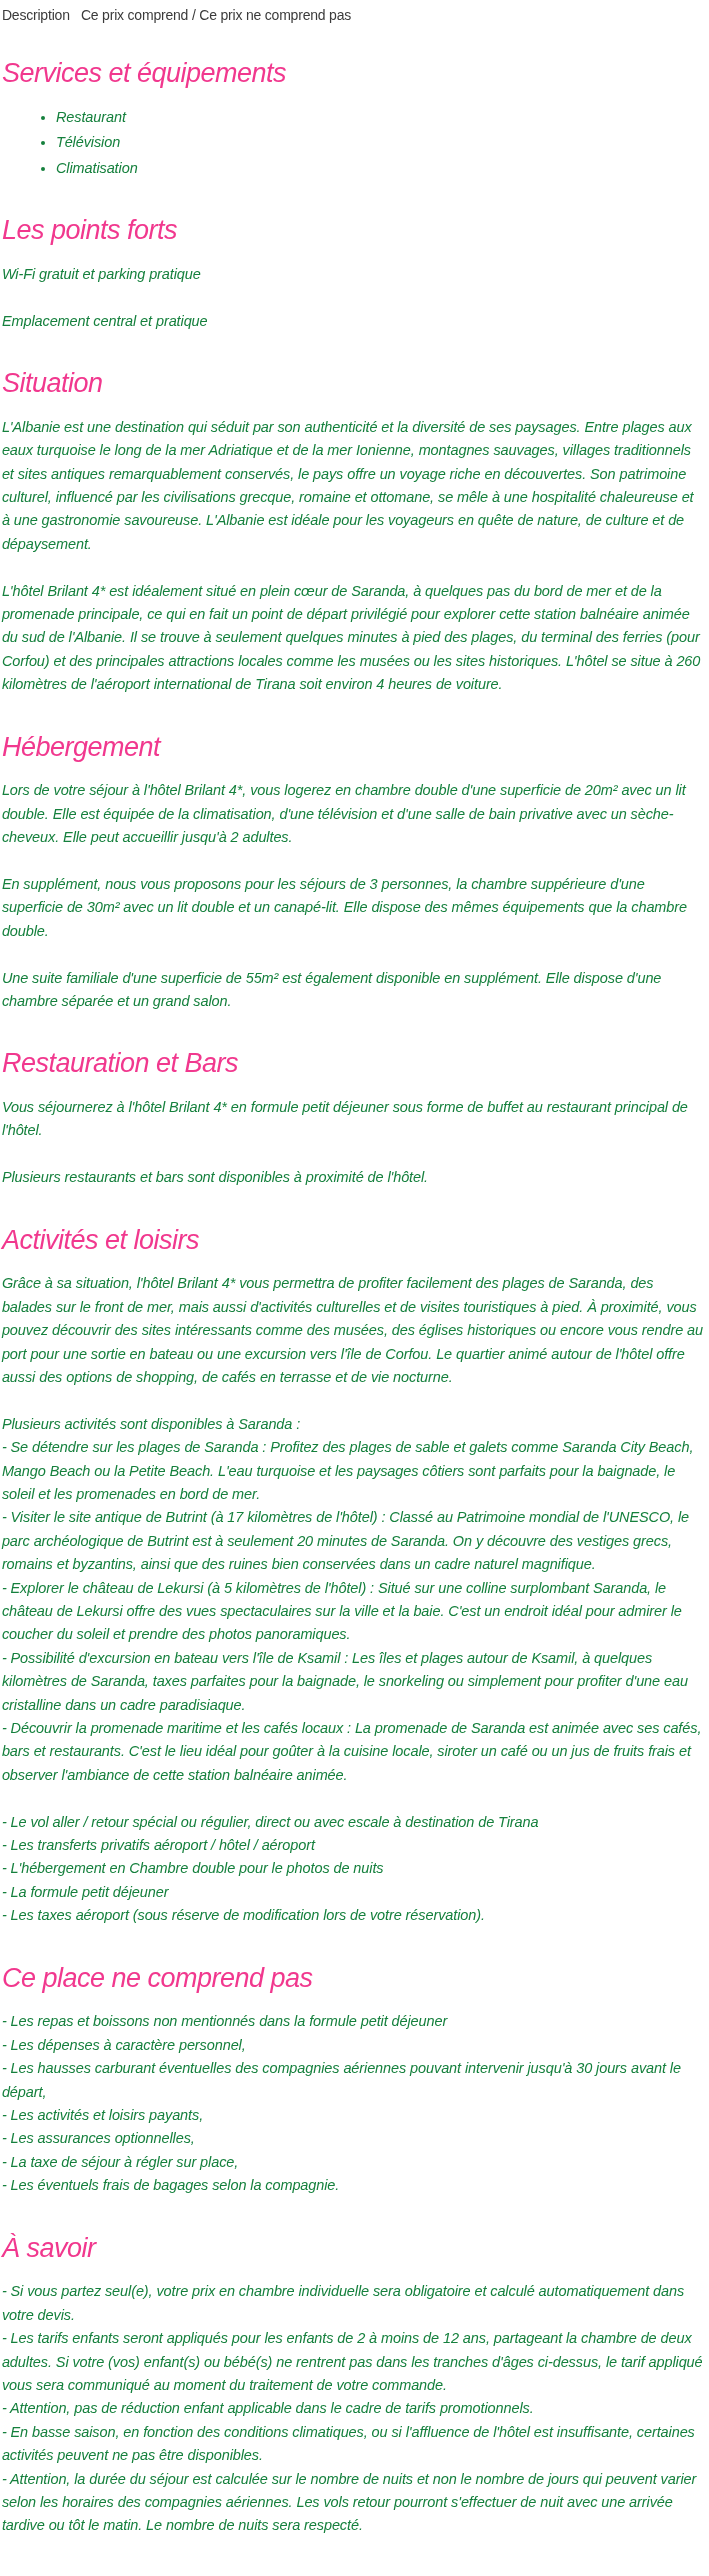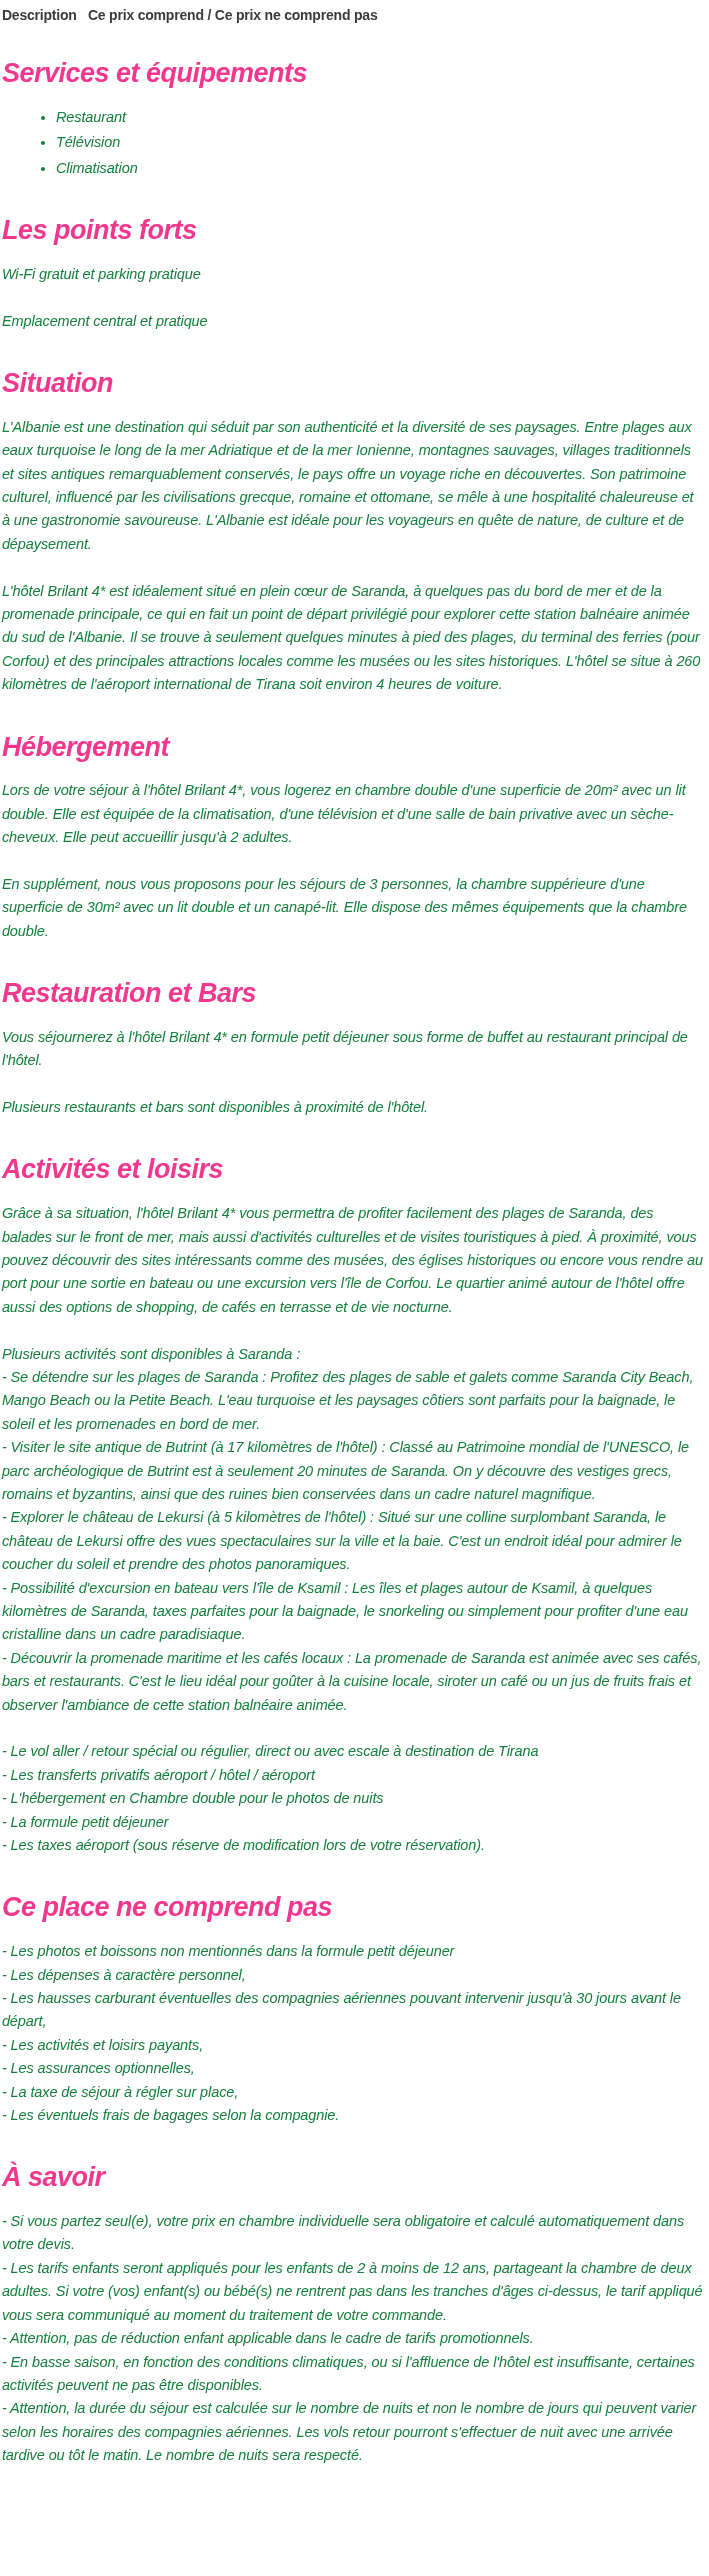--- a/index.html
+++ b/index.html
@@ -12,31 +12,31 @@
     font-family: "Liberation Sans", sans-serif;
   }
   .page {
     padding: 5.6px 3.7px 56px 1.9px;
   }
   
   .tabbar {
     display: flex;
     gap: 11.2px;
     font-size: 14px;
-    font-weight: 700;
+    font-weight: 400;
     color: #3b3b3b;
     letter-spacing: -0.2px;
     margin: 1.9px 0 0 0;
   }
   .tabbar .tab { cursor: pointer; }
   
   h2.sec-title {
     color: #f1388e;
     font-style: italic;
-    font-weight: 700;
+    font-weight: 400;
     font-size: 27px;
     letter-spacing: -0.5px;
     margin: 36px 0 17px 0;
     line-height: 1.1;
   }
   
   .para, .line, li.svc {
     color: #15803d;
     font-style: italic;
     font-size: 14.5px;
@@ -73,20 +73,21 @@
   <p class="para">Wi-Fi gratuit et parking pratique</p>
   <p class="para">Emplacement central et pratique</p>
 
   <h2 class="sec-title">Situation</h2>
   <p class="para">L'Albanie est une destination qui séduit par son authenticité et la diversité de ses paysages. Entre plages aux eaux turquoise le long de la mer Adriatique et de la mer Ionienne, montagnes sauvages, villages traditionnels et sites antiques remarquablement conservés, le pays offre un voyage riche en découvertes. Son patrimoine culturel, influencé par les civilisations grecque, romaine et ottomane, se mêle à une hospitalité chaleureuse et à une gastronomie savoureuse. L'Albanie est idéale pour les voyageurs en quête de nature, de culture et de dépaysement.</p>
   <p class="para">L'hôtel Brilant 4* est idéalement situé en plein cœur de Saranda, à quelques pas du bord de mer et de la promenade principale, ce qui en fait un point de départ privilégié pour explorer cette station balnéaire animée du sud de l'Albanie. Il se trouve à seulement quelques minutes à pied des plages, du terminal des ferries (pour Corfou) et des principales attractions locales comme les musées ou les sites historiques. L'hôtel se situe à 260 kilomètres de l'aéroport international de Tirana soit environ 4 heures de voiture.</p>
 
   <h2 class="sec-title">Hébergement</h2>
   <p class="para">Lors de votre séjour à l'hôtel Brilant 4*, vous logerez en chambre double d'une superficie de 20m² avec un lit double. Elle est équipée de la climatisation, d'une télévision et d'une salle de bain privative avec un sèche-cheveux. Elle peut accueillir jusqu'à 2 adultes.</p>
   <p class="para">En supplément, nous vous proposons pour les séjours de 3 personnes, la chambre suppérieure d'une superficie de 30m² avec un lit double et un canapé-lit. Elle dispose des mêmes équipements que la chambre double.</p>
+  <p class="para">Une suite familiale d'une superficie de 55m² est également disponible en supplément. Elle dispose d'une chambre séparée et un grand salon.</p>
 
   <h2 class="sec-title">Restauration et Bars</h2>
   <p class="para">Vous séjournerez à l'hôtel Brilant 4* en formule petit déjeuner sous forme de buffet au restaurant principal de l'hôtel.</p>
   <p class="para">Plusieurs restaurants et bars sont disponibles à proximité de l'hôtel.</p>
 
   <h2 class="sec-title">Activités et loisirs</h2>
   <p class="para">Grâce à sa situation, l'hôtel Brilant 4* vous permettra de profiter facilement des plages de Saranda, des balades sur le front de mer, mais aussi d'activités culturelles et de visites touristiques à pied. À proximité, vous pouvez découvrir des sites intéressants comme des musées, des églises historiques ou encore vous rendre au port pour une sortie en bateau ou une excursion vers l'île de Corfou. Le quartier animé autour de l'hôtel offre aussi des options de shopping, de cafés en terrasse et de vie nocturne.</p>
   <div class="block">
     <div class="line">Plusieurs activités sont disponibles à Saranda :</div>
     <div class="line">- Se détendre sur les plages de Saranda : Profitez des plages de sable et galets comme Saranda City Beach, Mango Beach ou la Petite Beach. L'eau turquoise et les paysages côtiers sont parfaits pour la baignade, le soleil et les promenades en bord de mer.</div>
@@ -99,21 +100,21 @@
   <div class="block">
     <div class="line">- Le vol aller / retour spécial ou régulier, direct ou avec escale à destination de Tirana</div>
     <div class="line">- Les transferts privatifs aéroport / hôtel / aéroport</div>
     <div class="line">- L'hébergement en Chambre double pour le photos de nuits</div>
     <div class="line">- La formule petit déjeuner</div>
     <div class="line">- Les taxes aéroport (sous réserve de modification lors de votre réservation).</div>
   </div>
 
   <h2 class="sec-title">Ce place ne comprend pas</h2>
   <div class="block">
-    <div class="line">- Les photos et boissons non mentionnés dans la formule petit déjeuner</div>
+    <div class="line">- Les repas et boissons non mentionnés dans la formule petit déjeuner</div>
     <div class="line">- Les dépenses à caractère personnel,</div>
     <div class="line">- Les hausses carburant éventuelles des compagnies aériennes pouvant intervenir jusqu'à 30 jours avant le départ,</div>
     <div class="line">- Les activités et loisirs payants,</div>
     <div class="line">- Les assurances optionnelles,</div>
     <div class="line">- La taxe de séjour à régler sur place,</div>
     <div class="line">- Les éventuels frais de bagages selon la compagnie.</div>
   </div>
 
   <h2 class="sec-title">À savoir</h2>
   <div class="block">

